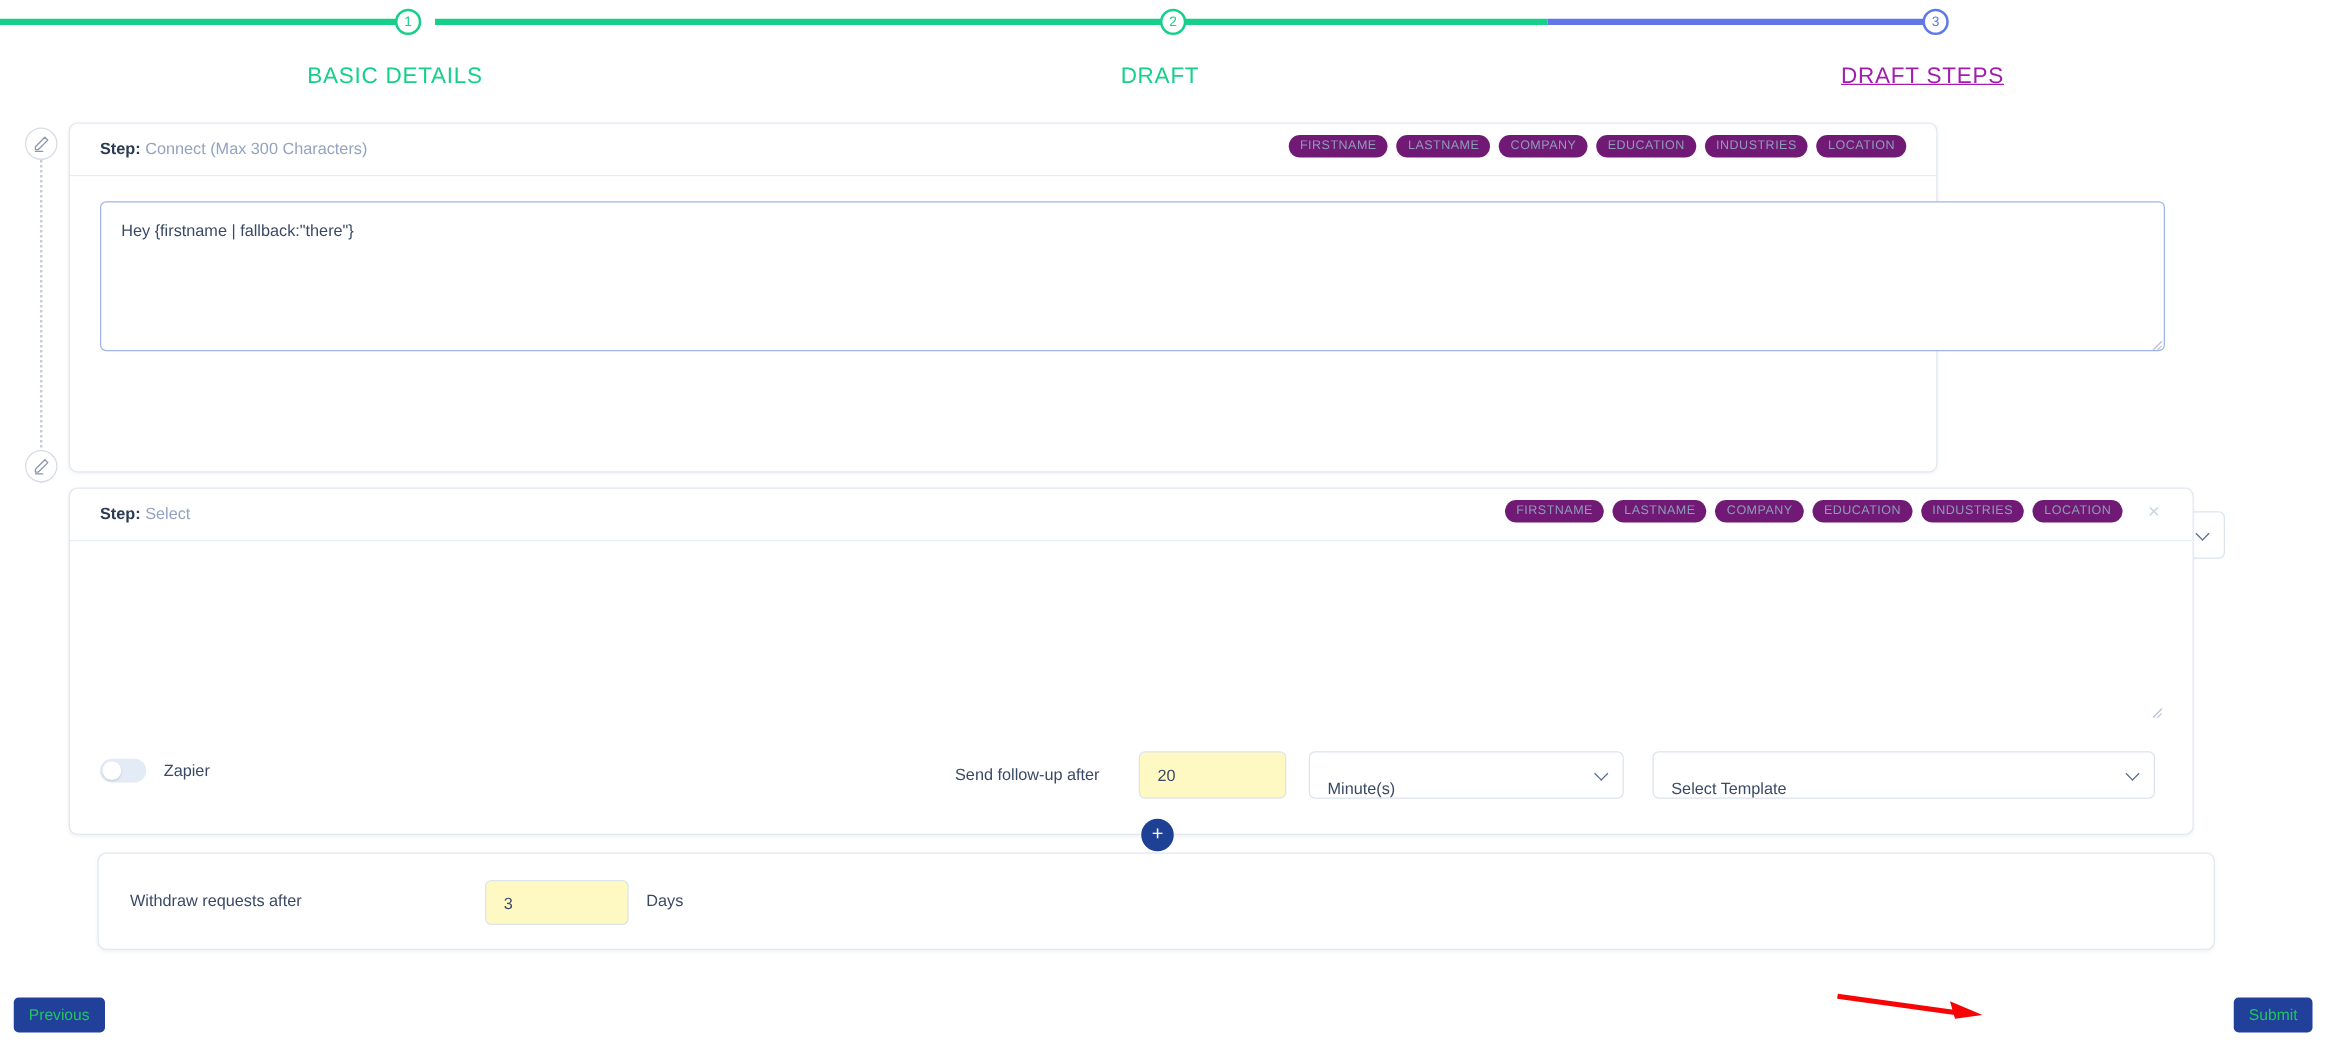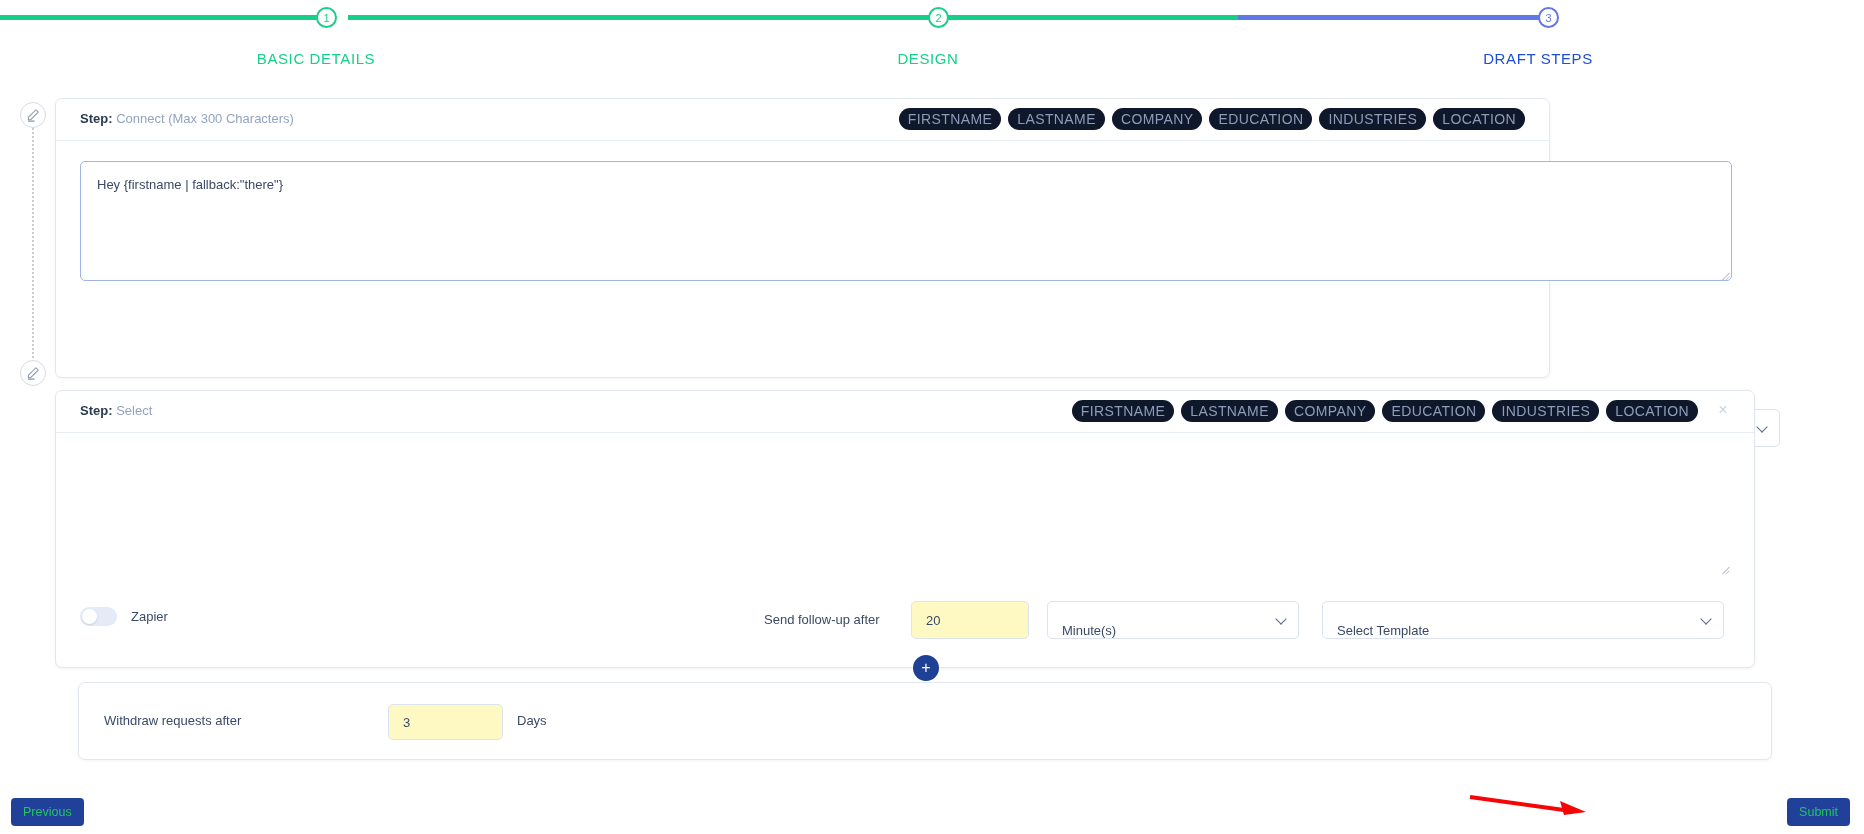--- a/index.html
+++ b/index.html
@@ -55,27 +55,27 @@
     color: #16d08a;
     font-weight: 400;
   }
   .node.blue {
     border-color: #6078e8;
     color: #6078e8;
   }
   .node-label {
     position: absolute;
     top: 50px;
-    font-size: 15px;
+    font-size: 18px;
     letter-spacing: 0.6px;
     color: #16d08a;
     white-space: nowrap;
     transform: translateX(-50%);
   }
-  .node-label.blue { color: #1d4ed8; }
+  .node-label.blue { color: #a21caf; text-decoration: underline; }
 
   
   .rail {
     position: absolute;
     left: 12px;
     top: 100px;
     width: 42px;
     height: 290px;
   }
   .rail-dots {
@@ -133,24 +133,24 @@
   .tags {
     position: absolute;
     right: 24px;
     top: 9px;
     display: flex;
     gap: 7px;
     align-items: center;
   }
   #step-card-2 .tags { right: 56px; }
   .tag {
-    background: #0f172a;
+    background: #701a75;
     color: #8e9cb8;
     border-radius: 11px;
-    font-size: 14px;
+    font-size: 10px;
     letter-spacing: 0.4px;
     padding: 4px 9px 4px 9px;
     line-height: 1;
     white-space: nowrap;
   }
   .close-x {
     position: absolute;
     right: 22px;
     top: 10px;
     width: 18px;
@@ -344,21 +344,21 @@
       <span>1</span>
     </div>
     <div class="node" style="left:928px;">
       <span>2</span>
     </div>
     <div class="node blue" style="left:1538px;">
       <span>3</span>
     </div>
 
     <div class="node-label" style="left:316px;">BASIC DETAILS</div>
-    <div class="node-label" style="left:928px;">DESIGN</div>
+    <div class="node-label" style="left:928px;">DRAFT</div>
     <div class="node-label blue" style="left:1538px;">DRAFT STEPS</div>
   </div>
 
   <div class="rail">
     <div class="rail-dots"></div>
     <div class="pencil-circle one">
       <svg width="14" height="14" viewBox="0 0 24 24" fill="none" stroke="#8a96ab" stroke-width="1.8" stroke-linecap="round" stroke-linejoin="round">
         <path d="M17 3l4 4L8 20H4v-4L17 3z"></path>
         <line x1="4" y1="22.5" x2="14" y2="22.5"></line>
       </svg>

